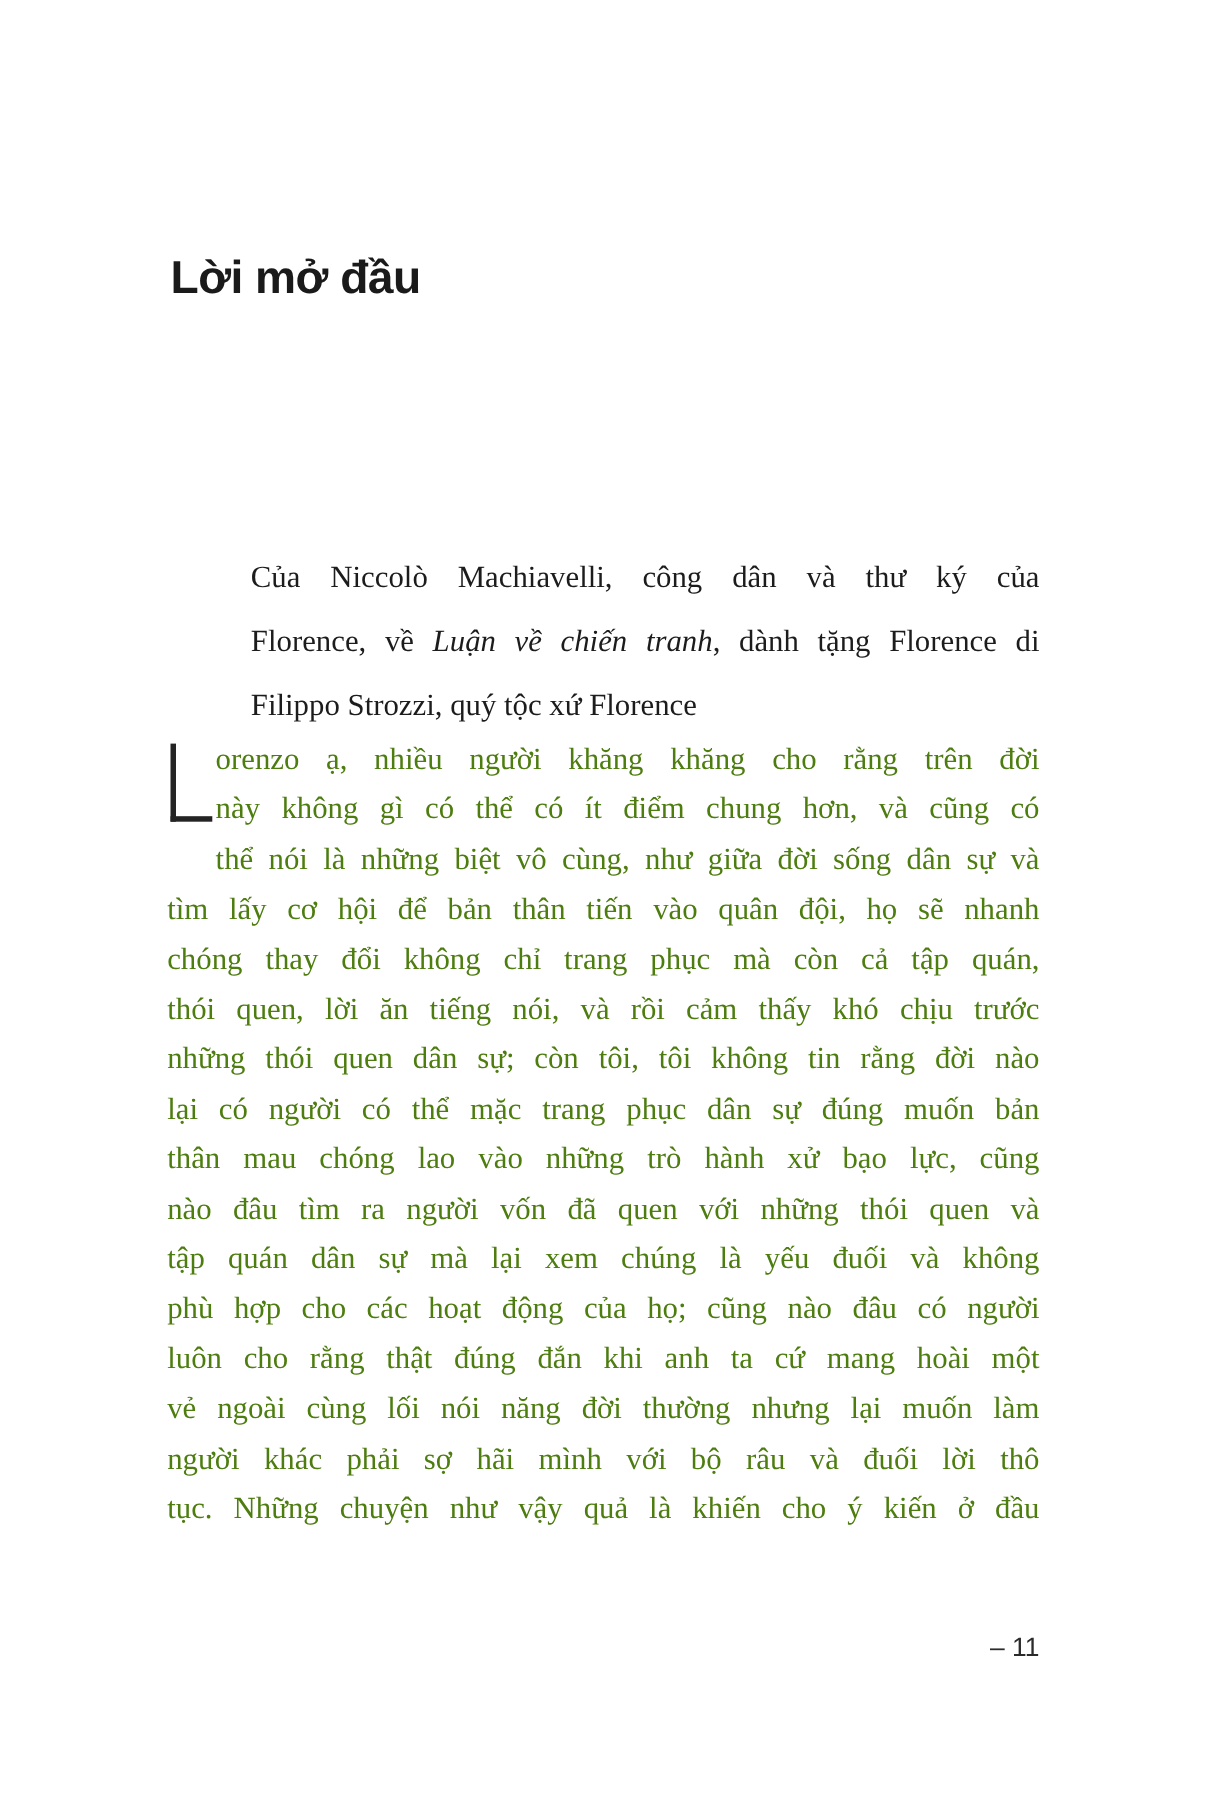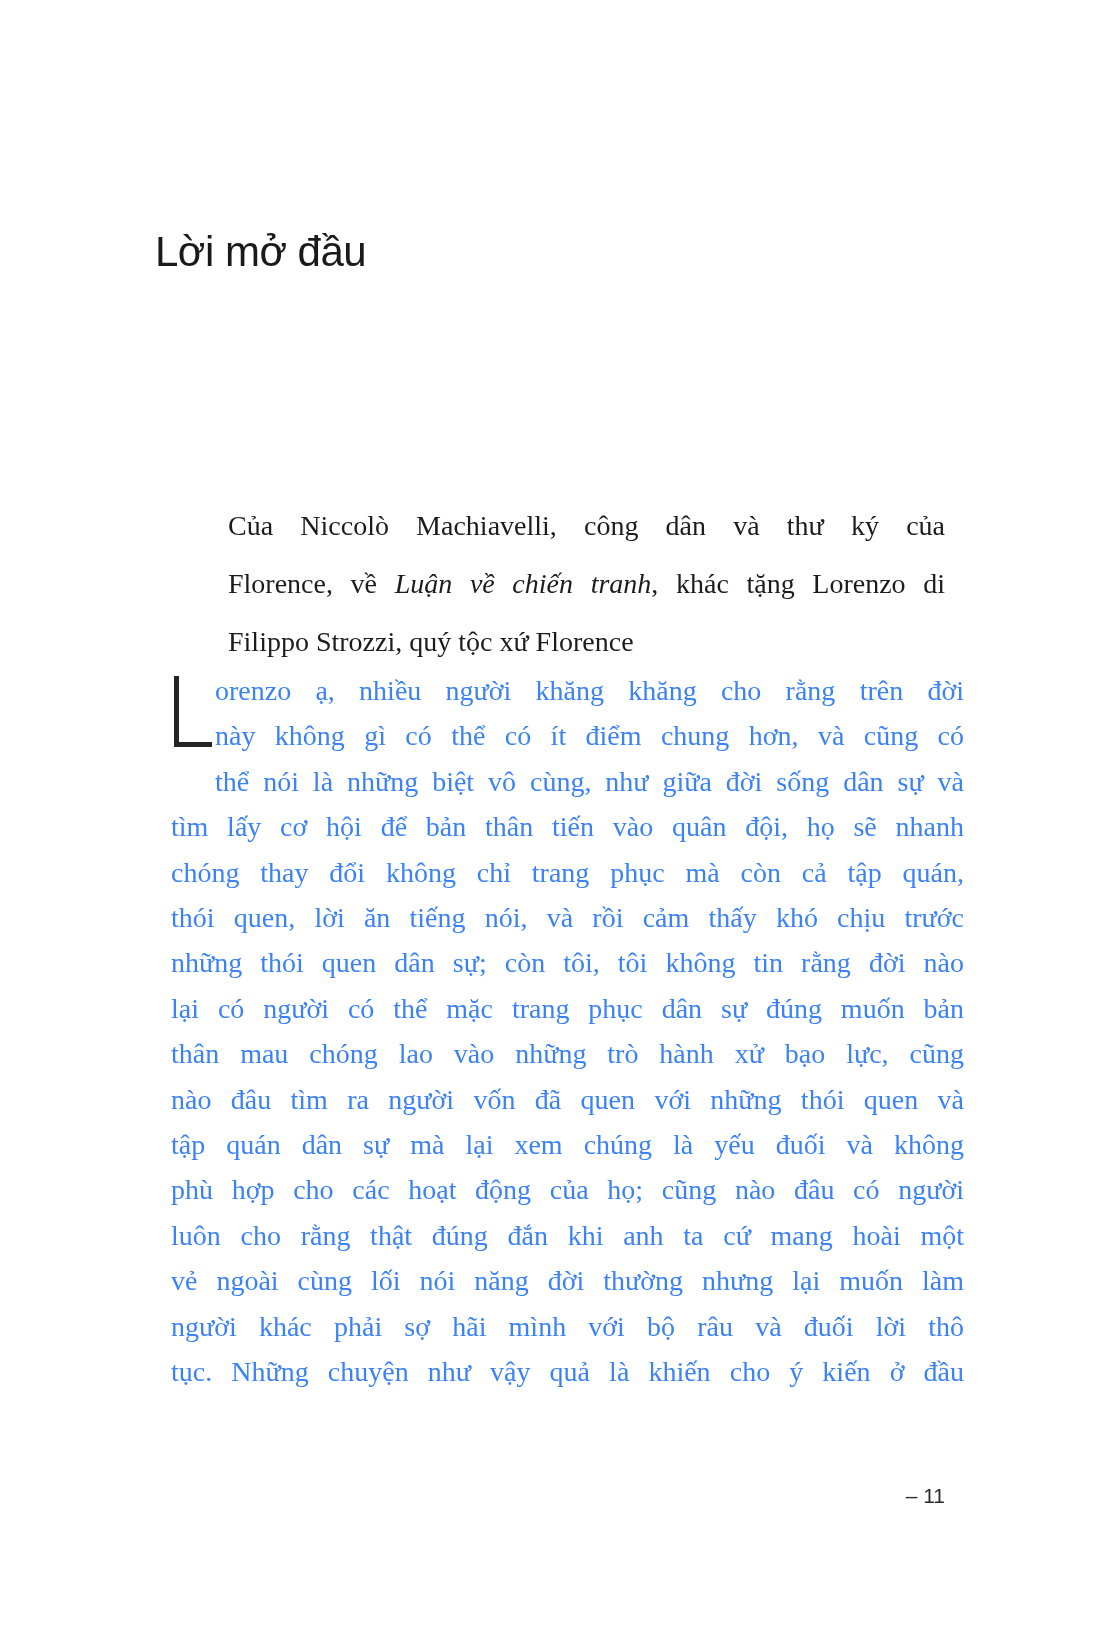--- a/index.html
+++ b/index.html
@@ -14,21 +14,21 @@
     background: #ffffff;
     overflow: hidden;
     font-family: "Liberation Serif", serif;
     color: #1d1d1d;
   }
   .chapter-title {
     position: absolute;
     left: 155px;
     top: 200px;
     font-family: "Liberation Sans", sans-serif;
-    font-weight: 400;
+    font-weight: 700;
     font-size: 42px;
     line-height: 1.15;
     letter-spacing: -0.5px;
     color: #1a1a1a;
   }
   .dedication {
     position: absolute;
     left: 228px;
     top: 489px;
     width: 717px;
@@ -48,22 +48,21 @@
   .dedication .it {
     font-style: italic;
   }
   .body-para {
     position: absolute;
     left: 152px;
     top: 668px;
     width: 793px;
     font-size: 28px;
     line-height: 45.4px;
-    color: #3b82f6;
-    margin-left: 19px;
+    color: #4d7c0f;
   }
   .dropcap {
     float: left;
     width: 44px;
     height: 91px;
   }
   .dropcap-shape {
     margin-top: 8px;
     margin-left: 3px;
     width: 33px;
@@ -83,34 +82,34 @@
     clip: rect(0 0 0 0);
     white-space: nowrap;
   }
   .folio {
     position: absolute;
     left: 152px;
     top: 1484px;
     width: 793px;
     text-align: right;
     font-family: "Liberation Sans", sans-serif;
-    font-size: 21px;
+    font-size: 24px;
     color: #2b2b2b;
   }
 </style>
 </head>
 <body>
 
 <div class="page">
 
   <h1 class="chapter-title">Lời mở đầu</h1>
 
   <div class="dedication" id="dedication">
       <div class="line"><span>Của Niccolò Machiavelli, công dân và thư ký của</span></div>
-      <div class="line"><span>Florence, về </span><span class="it">Luận về chiến tranh</span><span>, khác tặng Lorenzo di</span></div>
+      <div class="line"><span>Florence, về </span><span class="it">Luận về chiến tranh</span><span>, dành tặng Florence di</span></div>
       <div class="line no-stretch"><span>Filippo Strozzi, quý tộc xứ Florence</span></div>
     </div>
 
   <div class="body-para">
     <div class="dropcap">
       <span class="sr">L</span>
       <div class="dropcap-shape"></div>
     </div>
     <div id="body-lines">
         <div class="line">orenzo ạ, nhiều người khăng khăng cho rằng trên đời</div>

